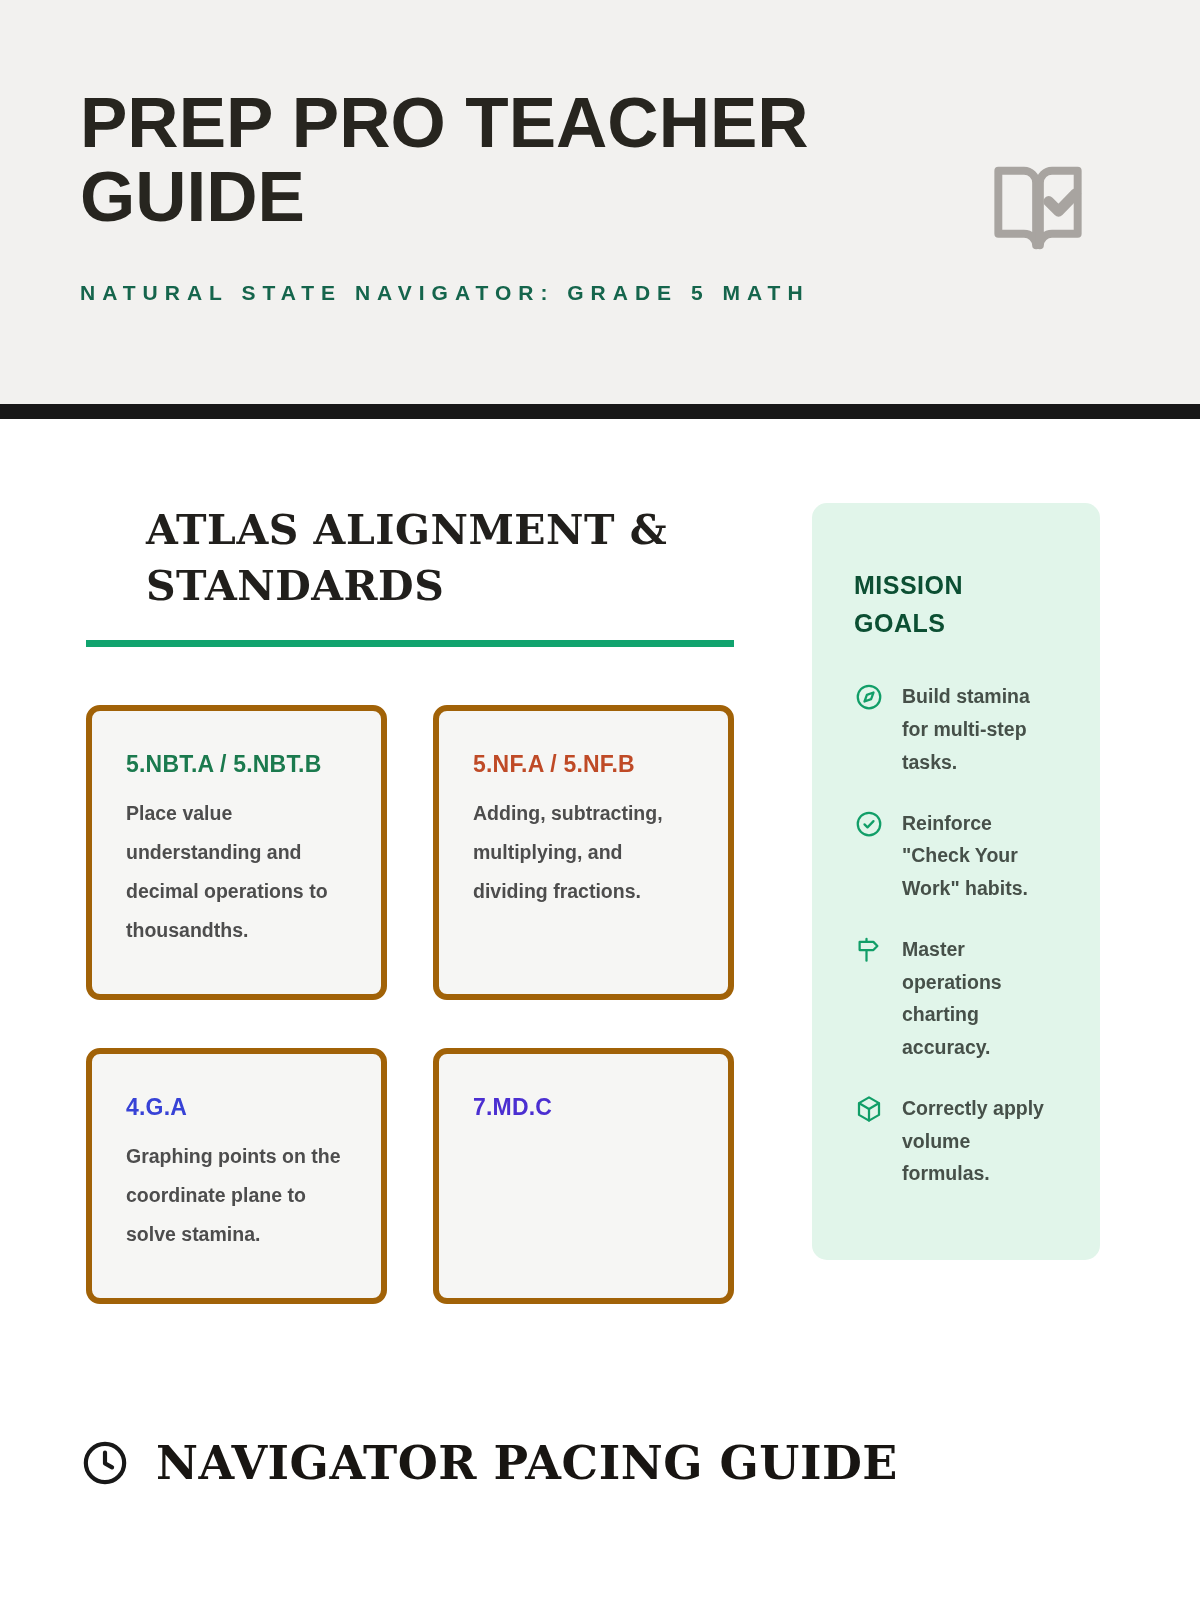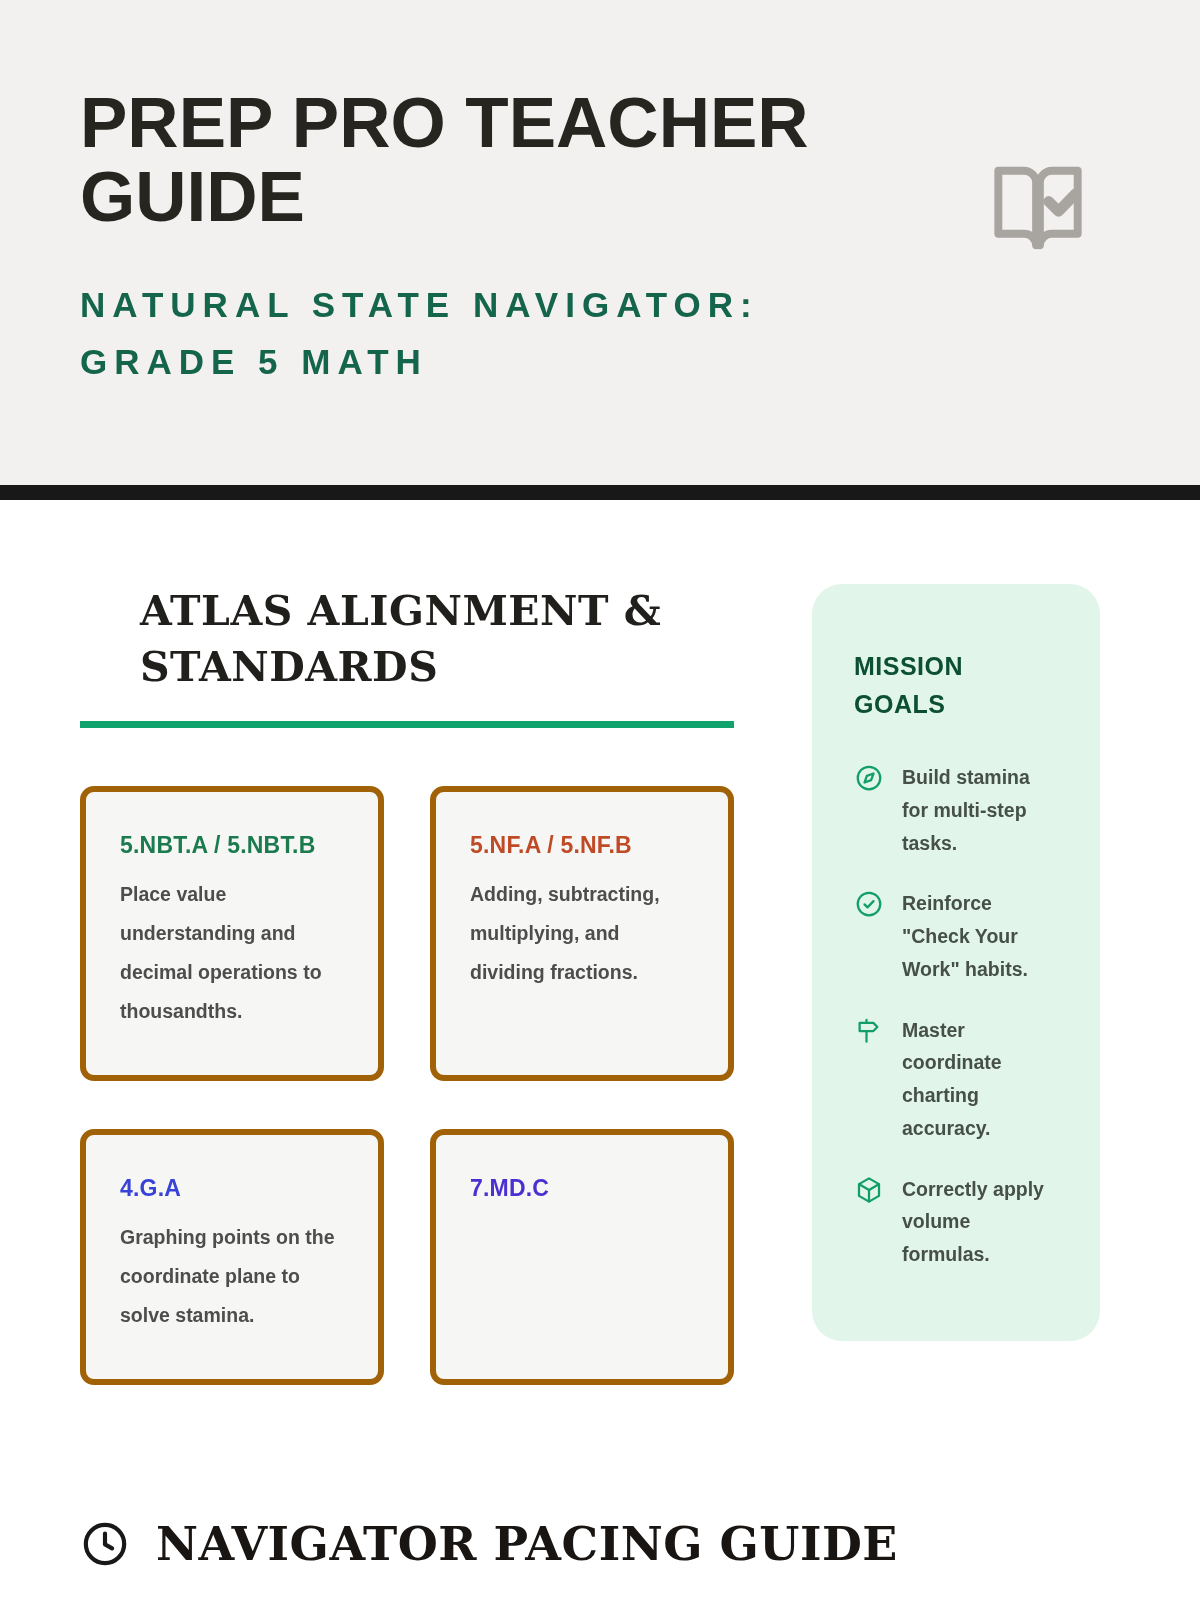--- a/index.html
+++ b/index.html
@@ -23,21 +23,21 @@
     font-size: 71px;
     font-weight: 900;
     line-height: 1.04;
     letter-spacing: 0px;
     color: #27251f;
     max-width: 900px;
     text-transform: uppercase;
   }
   .header-subtitle {
     margin-top: 42px;
-    font-size: 35px;
+    font-size: 21px;
     font-weight: 800;
     letter-spacing: 7px;
     line-height: 1.65;
     color: #15654c;
     max-width: 830px;
     text-transform: uppercase;
   }
   .header-icon {
     position: absolute;
     top: 152px;
@@ -54,21 +54,21 @@
     width: 100%;
   }
 
   
   .main {
     display: flex;
     align-items: flex-start;
     gap: 78px;
     padding: 84px 100px 0 80px;
   }
-  .left-col { flex: 1; min-width: 0; }
+  .left-col { flex: 1; min-width: 0; margin-left: 6px; }
 
   .section-heading {
     font-family: "DejaVu Serif", "Liberation Serif", serif;
     font-weight: 700;
     font-size: 41px;
     line-height: 1.35;
     color: #211f1c;
     padding-left: 60px;
     letter-spacing: 0.5px;
   }
@@ -205,21 +205,21 @@
       <div class="card">
         <div class="card-code" style="color: rgb(55, 66, 214);">4.G.A</div>
         <div class="card-desc">Graphing points on the coordinate plane to solve stamina.</div>
       </div>
       <div class="card">
         <div class="card-code" style="color: rgb(75, 47, 209);">7.MD.C</div>
       </div>
     </div>
   </div>
 
-  <div class="sidebar" style="background-color: rgb(225, 245, 234);">
+  <div class="sidebar" style="background-color: rgb(225, 245, 234); border-radius: 15px;">
     <div class="sidebar-heading">MISSION GOALS</div>
     <div class="goals">
 
       <div class="goal">
         <span class="goal-icon">
           <svg viewBox="0 0 24 24" fill="none" stroke="currentColor" stroke-width="1.8" stroke-linecap="round" stroke-linejoin="round">
             <circle cx="12" cy="12" r="9"></circle>
             <polygon points="15.6 8.4 13.7 13.7 8.4 15.6 10.3 10.3"></polygon>
           </svg>
         </span>
@@ -237,21 +237,21 @@
       </div>
 
       <div class="goal">
         <span class="goal-icon">
           <svg viewBox="0 0 24 24" fill="none" stroke="currentColor" stroke-width="1.8" stroke-linecap="round" stroke-linejoin="round">
             <path d="M4.5 5.5h11l3.2 3.25-3.2 3.25h-11z"></path>
             <path d="M10 12.2v8.3"></path>
             <path d="M10 3v2.3"></path>
           </svg>
         </span>
-        <span class="goal-text">Master coordinate charting accuracy.</span>
+        <span class="goal-text">Master operations charting accuracy.</span>
       </div>
 
       <div class="goal">
         <span class="goal-icon">
           <svg viewBox="0 0 24 24" fill="none" stroke="currentColor" stroke-width="1.8" stroke-linecap="round" stroke-linejoin="round">
             <path d="M12 2.7l8 4.6v9.4l-8 4.6-8-4.6V7.3z"></path>
             <path d="M4.2 7.4L12 12l7.8-4.6"></path>
             <path d="M12 12v9.2"></path>
           </svg>
         </span>

